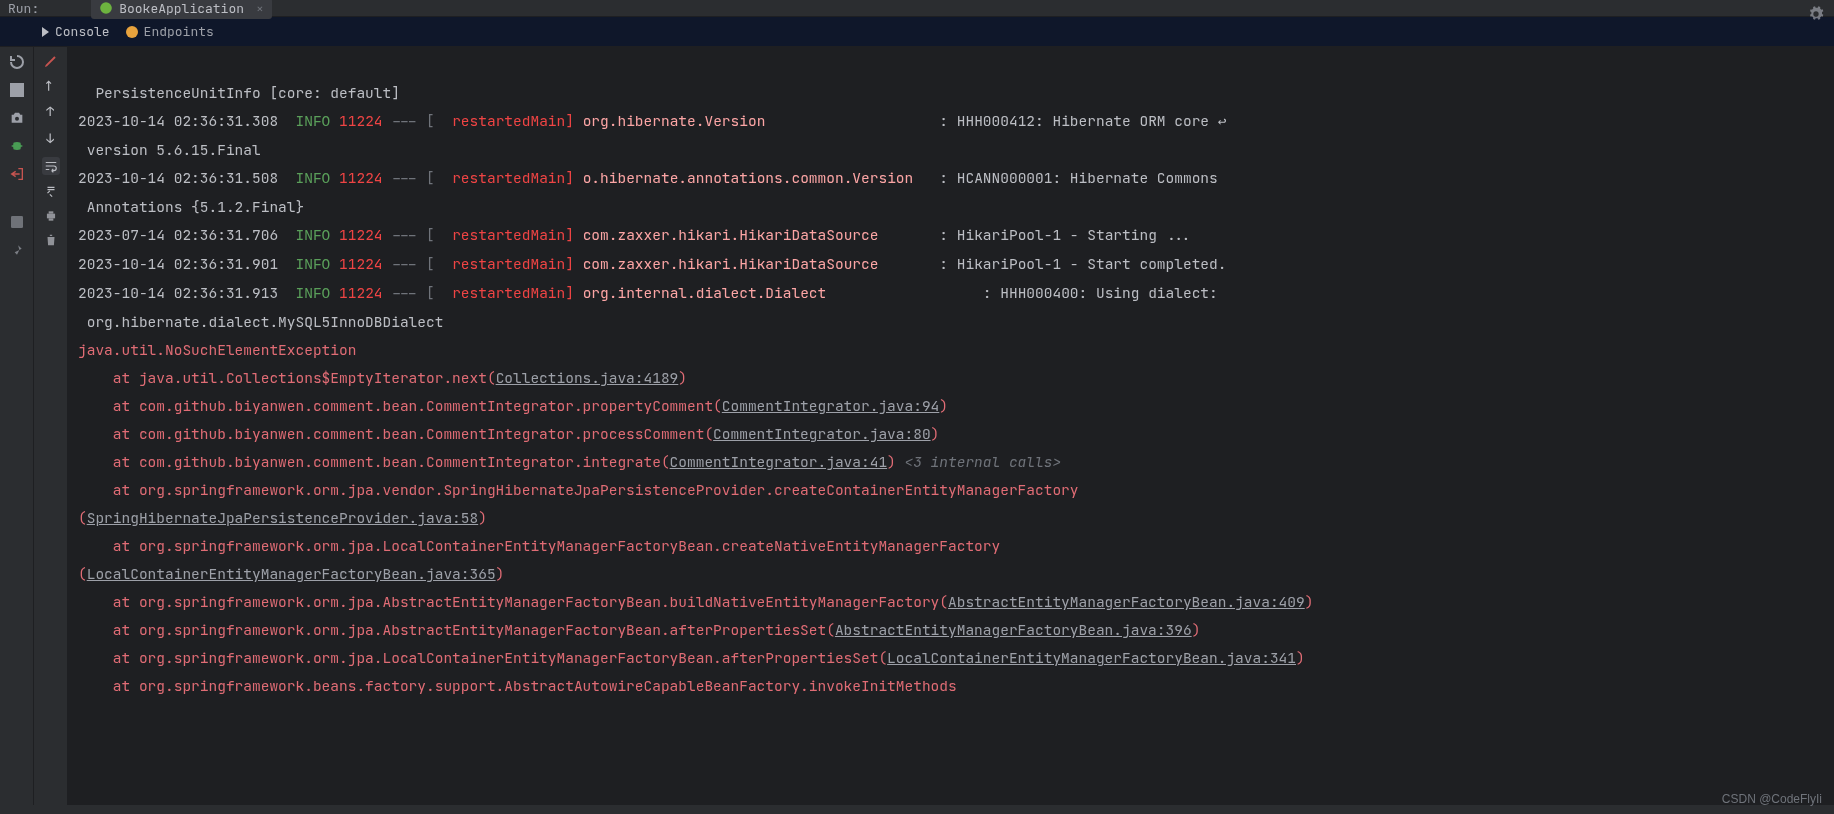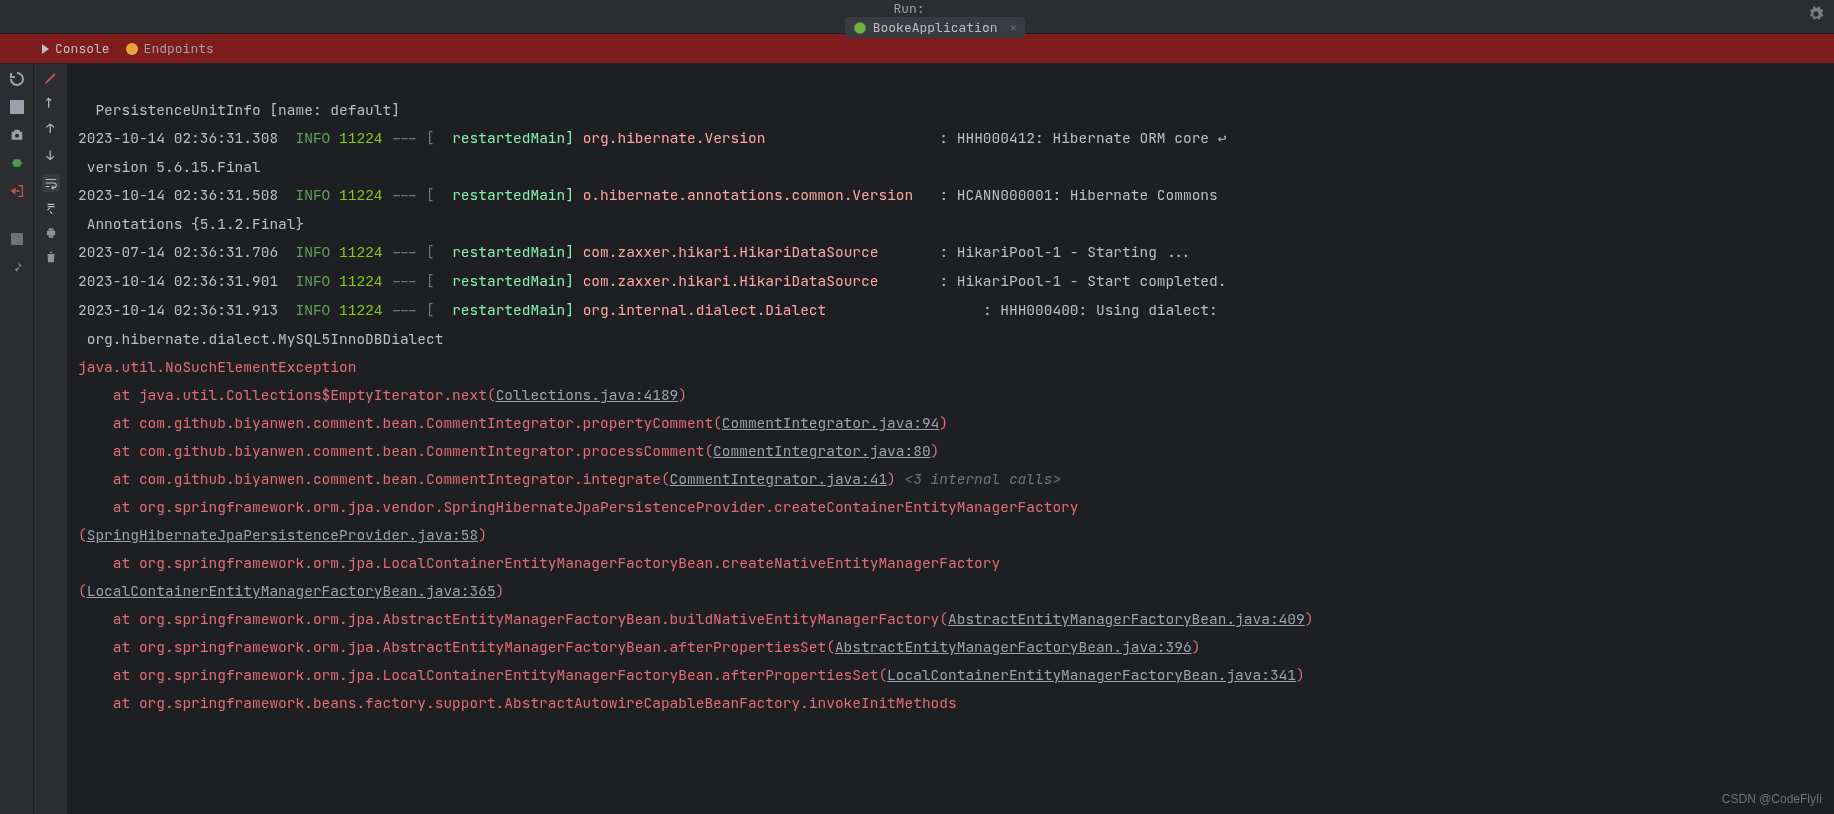--- a/index.html
+++ b/index.html
@@ -9,25 +9,24 @@
     background: #2b2d30;
     color: #bcbec4;
     width: 1834px;
     height: 814px;
     overflow: hidden;
     position: relative;
   }
   .header {
     display: flex;
     align-items: center;
-    height: 34px;
+    height: 17px;
     background: #2b2d30;
     border-bottom: 1px solid #1e1f22;
     padding: 0 8px;
-    flex-direction: column;
   }
   .header-label {
     color: #9da0a8;
     margin-right: 16px;
   }
   .run-config {
     display: flex;
     align-items: center;
     gap: 6px;
     padding: 2px 8px;
@@ -44,21 +43,21 @@
   .gear-right {
     position: absolute;
     right: 10px;
     top: 6px;
     color: #9da0a8;
   }
   .tabs {
     display: flex;
     align-items: center;
     height: 30px;
-    background: #7f1d1d;
+    background: #0f172a;
     border-bottom: 1px solid #1e1f22;
     padding-left: 42px;
     gap: 16px;
   }
   .tab {
     display: flex;
     align-items: center;
     gap: 6px;
     color: #9da0a8;
     cursor: pointer;
@@ -114,23 +113,23 @@
     overflow: auto;
     padding: 4px 10px;
     font-size: 14.5px;
     line-height: 28px;
     white-space: pre-wrap;
     word-break: break-all;
     font-family: "JetBrains Mono", "Consolas", monospace;
   }
   .ts { color: #bcbec4; }
   .info { color: #5a9f5a; font-family: Liberation Mono, monospace; }
-  .pid { color: #84cc16; font-family: Liberation Mono, monospace; }
+  .pid { color: #ef4444; }
   .dashes { color: #6f737a; }
-  .thread { color: #86efac; }
+  .thread { color: #ef4444; }
   .logger { color: #fca5a5; }
   .msg { color: #bcbec4; }
   .error { color: #e06c75; }
   .link { color: #9da0a8; text-decoration: underline; cursor: pointer; }
   .hint { color: #6f737a; font-style: italic; }
   .watermark {
     position: absolute;
     bottom: 8px;
     right: 12px;
     color: #6f737a;
@@ -246,21 +245,21 @@
         </svg>
       </div>
     <div class="icon">
         <svg width="14" height="14" viewBox="0 0 24 24" fill="currentColor" opacity="0.7">
           <path d="M6 7h12l-1 14H7zM4 5h16M10 3h4v2h-4z"></path>
         </svg>
       </div>
   </div>
 
   <div class="console">
-<span class="msg">  PersistenceUnitInfo [name: default]</span>
+<span class="msg">  PersistenceUnitInfo [core: default]</span>
 <span class="ts">2023-10-14 02:36:31.308</span>  <span class="info">INFO</span> <span class="pid">11224</span> <span class="dashes">--- [</span><span class="thread">  restartedMain]</span> <span class="logger">org.hibernate.Version</span>                    <span class="msg">: HHH000412: Hibernate ORM core </span>↩
 <span class="msg"> version 5.6.15.Final</span>
 <span class="ts">2023-10-14 02:36:31.508</span>  <span class="info">INFO</span> <span class="pid">11224</span> <span class="dashes">--- [</span><span class="thread">  restartedMain]</span> <span class="logger">o.hibernate.annotations.common.Version</span>   <span class="msg">: HCANN000001: Hibernate Commons</span>
 <span class="msg"> Annotations {5.1.2.Final}</span>
 <span class="ts">2023-07-14 02:36:31.706</span>  <span class="info">INFO</span> <span class="pid">11224</span> <span class="dashes">--- [</span><span class="thread">  restartedMain]</span> <span class="logger">com.zaxxer.hikari.HikariDataSource</span>       <span class="msg">: HikariPool-1 - Starting ...</span>
 <span class="ts">2023-10-14 02:36:31.901</span>  <span class="info">INFO</span> <span class="pid">11224</span> <span class="dashes">--- [</span><span class="thread">  restartedMain]</span> <span class="logger">com.zaxxer.hikari.HikariDataSource</span>       <span class="msg">: HikariPool-1 - Start completed.</span>
 <span class="ts">2023-10-14 02:36:31.913</span>  <span class="info">INFO</span> <span class="pid">11224</span> <span class="dashes">--- [</span><span class="thread">  restartedMain]</span> <span class="logger">org.internal.dialect.Dialect</span>                  <span class="msg">: HHH000400: Using dialect:</span>
 <span class="msg"> org.hibernate.dialect.MySQL5InnoDBDialect</span>
 <span class="error">java.util.NoSuchElementException</span>
 <span class="error">    at java.util.Collections$EmptyIterator.next(</span><span class="link">Collections.java:4189</span><span class="error">)</span>

